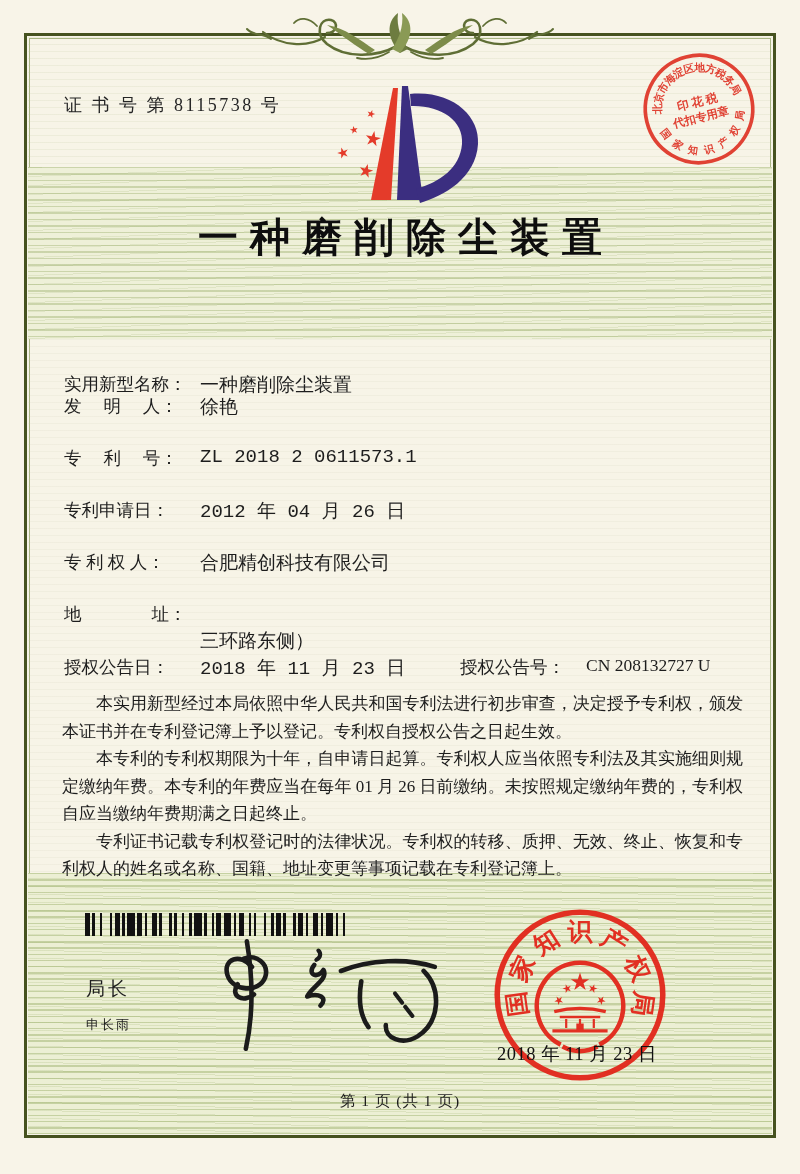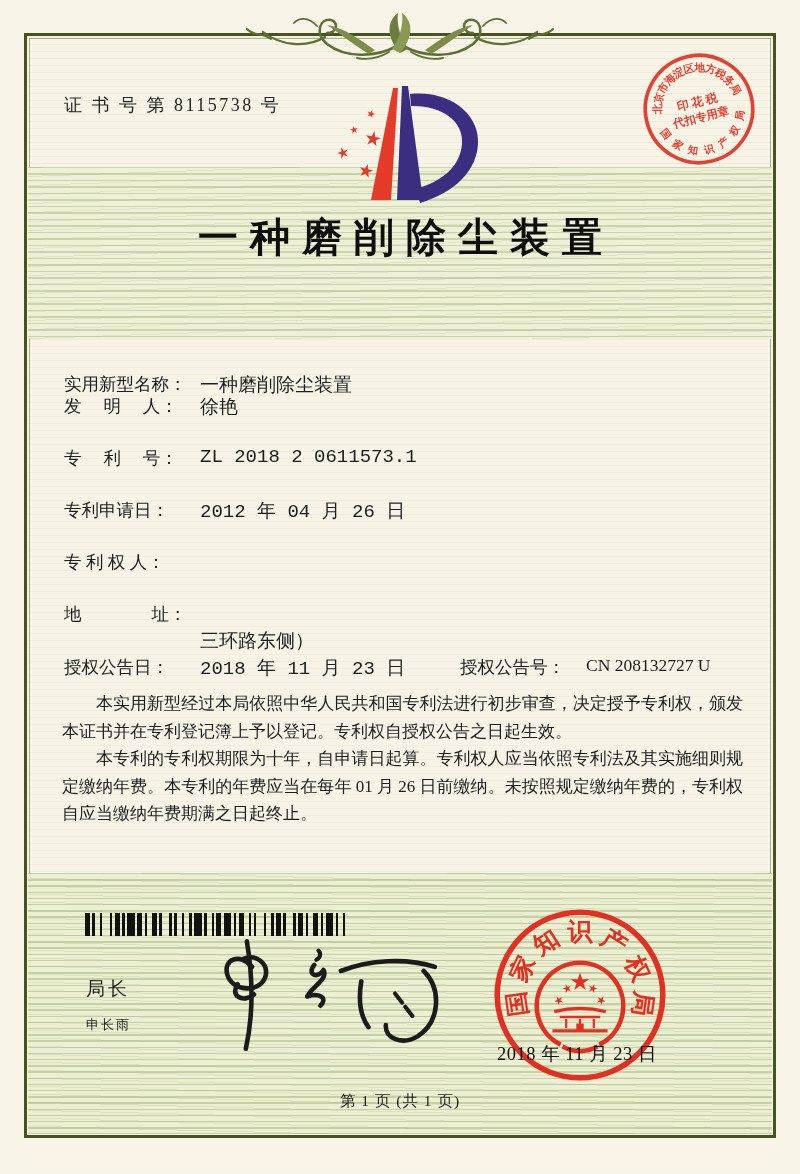--- a/index.html
+++ b/index.html
@@ -152,37 +152,39 @@
 <div class="row" id="row2">
   <span class="lbl">专　 利　 号：</span>
   <span class="val">ZL 2018 2 0611573.1</span>
 </div>
 <div class="row" id="row3">
   <span class="lbl">专利申请日：</span>
   <span class="val">2012 年 04 月 26 日</span>
 </div>
 <div class="row" id="row4">
   <span class="lbl">专 利 权 人：</span>
+  <span class="val">合肥精创科技有限公司</span>
 </div>
 <div class="row" id="row5">
   <span class="lbl">地　　　　址：</span>
 </div>
 <div class="row" id="row5b">
   <span class="val">三环路东侧）</span>
 </div>
 <div class="row" id="row6">
   <span class="lbl">授权公告日：</span>
   <span class="val">2018 年 11 月 23 日</span>
   <span class="lbl2">授权公告号：</span>
   <span class="val2">CN 208132727 U</span>
 </div>
 
 <div id="paragraphs" class="abs">
   <p>本实用新型经过本局依照中华人民共和国专利法进行初步审查，决定授予专利权，颁发本证书并在专利登记簿上予以登记。专利权自授权公告之日起生效。</p>
   <p>本专利的专利权期限为十年，自申请日起算。专利权人应当依照专利法及其实施细则规定缴纳年费。本专利的年费应当在每年 01 月 26 日前缴纳。未按照规定缴纳年费的，专利权自应当缴纳年费期满之日起终止。</p>
+  <p>专利证书记载专利权登记时的法律状况。专利权的转移、质押、无效、终止、恢复和专利权人的姓名或名称、国籍、地址变更等事项记载在专利登记簿上。</p>
 </div>
 
 <div id="barcode" class="abs">
     <div class="bar" style="flex-grow: 2; background: rgb(17, 17, 17);"></div>
     <div class="bar" style="flex-grow: 1; background: transparent;"></div>
     <div class="bar" style="flex-grow: 1; background: rgb(17, 17, 17);"></div>
     <div class="bar" style="flex-grow: 2; background: transparent;"></div>
     <div class="bar" style="flex-grow: 1; background: rgb(17, 17, 17);"></div>
     <div class="bar" style="flex-grow: 3; background: transparent;"></div>
     <div class="bar" style="flex-grow: 1; background: rgb(17, 17, 17);"></div>

